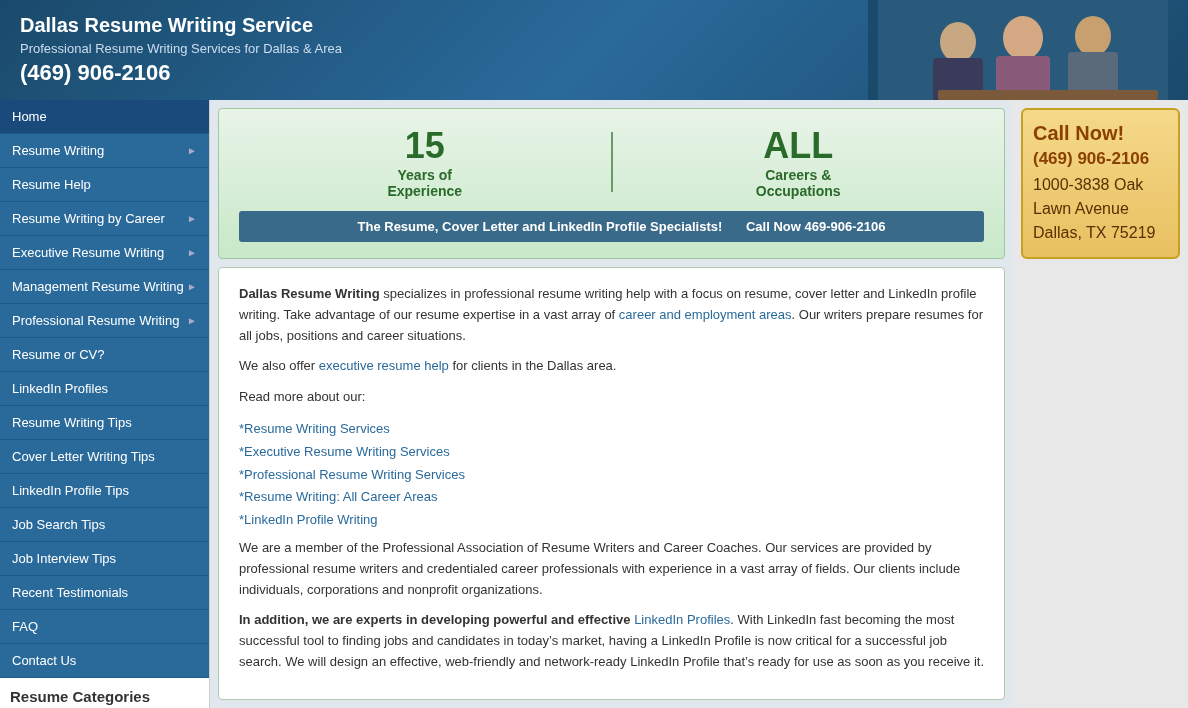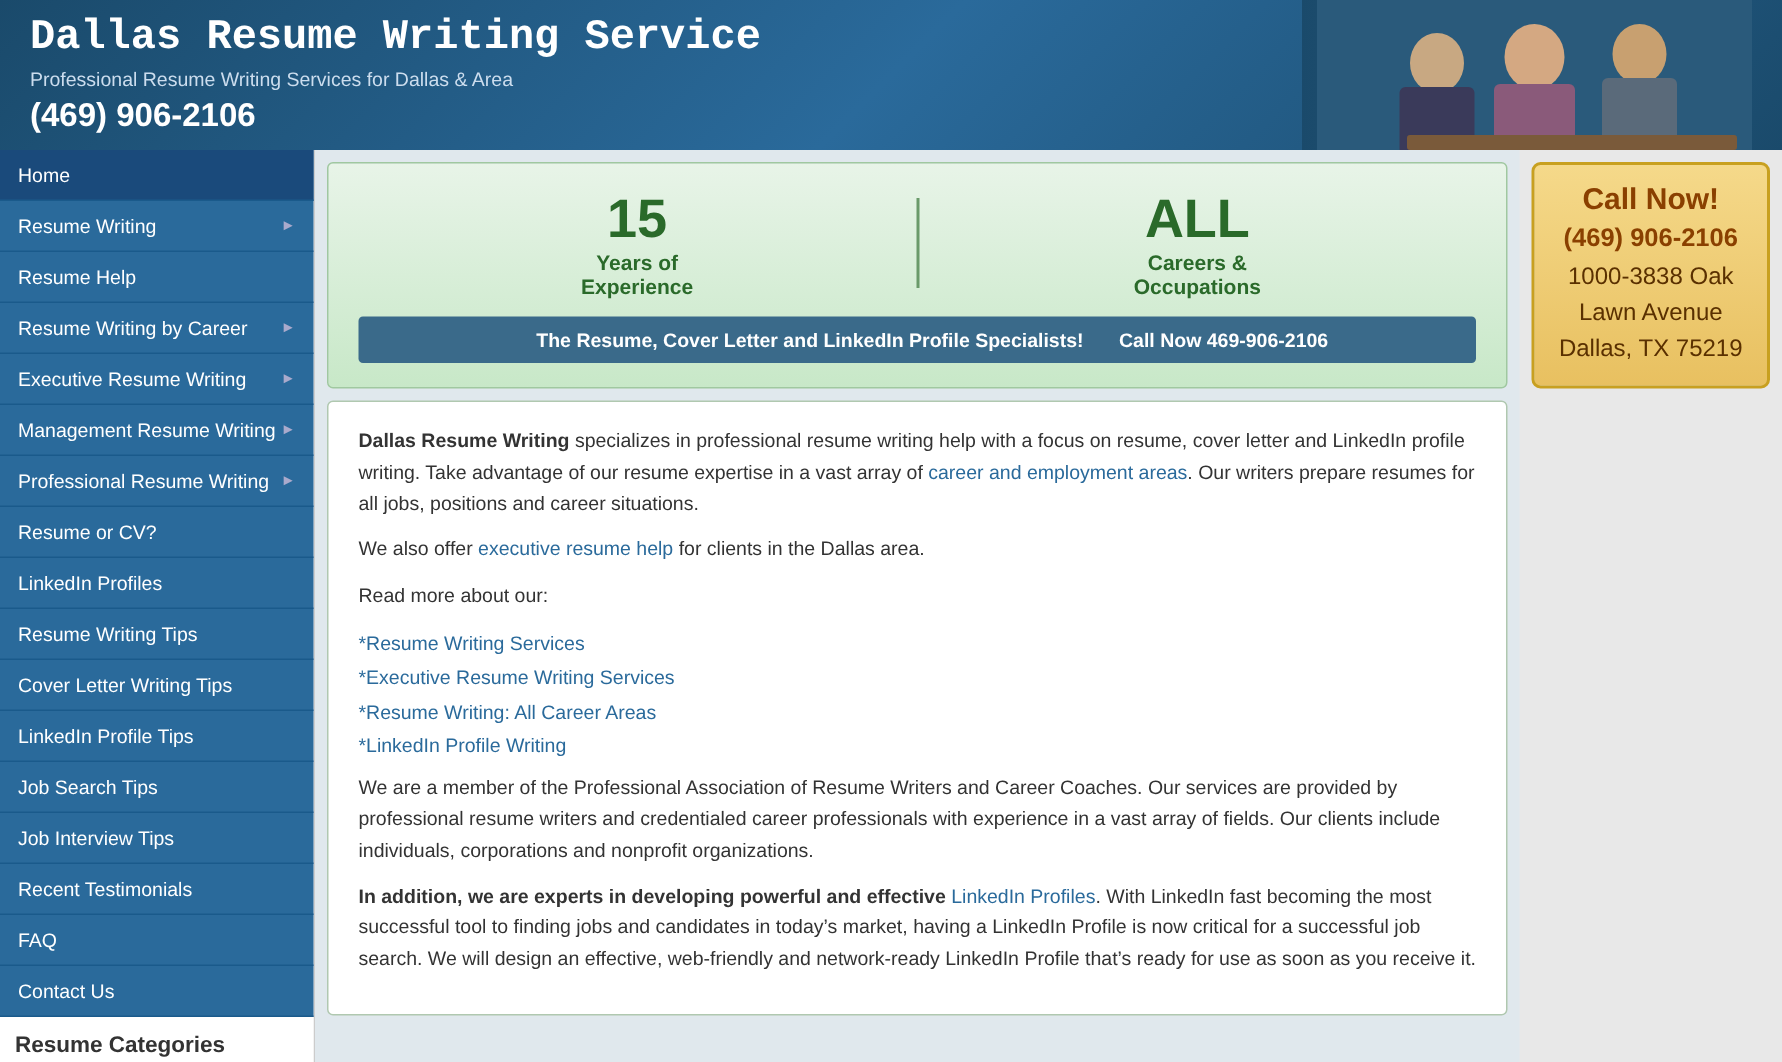--- a/index.html
+++ b/index.html
@@ -9,21 +9,21 @@
     .header {
       background: linear-gradient(135deg, #1a4a6b 0%, #2a6a9b 50%, #1a4a6b 100%);
       height: 100px;
       display: flex;
       align-items: center;
       padding: 10px 20px;
       position: relative;
       overflow: hidden;
     }
     .header-text { color: white; flex: 1; }
-    .header-text h1 { font-size: 28px; font-weight: bold; color: #fff; font-family: Liberation Mono, monospace; }
+    .header-text h1 { font-size: 20px; font-weight: bold; color: #fff; }
     .header-text p { font-size: 13px; color: #cde; margin: 4px 0; }
     .header-text .phone { font-size: 22px; font-weight: bold; color: #fff; }
     .header-image {
       width: 300px;
       height: 100px;
       background: linear-gradient(to right, #1a4a6b, #2a5a7b, #3a7a9b);
       display: flex;
       align-items: center;
       justify-content: flex-end;
       overflow: hidden;
@@ -128,21 +128,21 @@
     .right-sidebar {
       width: 175px;
       min-width: 175px;
       padding: 8px;
     }
     .call-box {
       background: linear-gradient(to bottom, #f5d98a, #e8c060);
       border: 2px solid #c8a020;
       border-radius: 6px;
       padding: 12px 10px;
-      text-align: center;
+      text-align: left;
     }
     .call-box .call-now { font-size: 20px; font-weight: bold; color: #8a4000; }
     .call-box .call-phone { font-size: 17px; font-weight: bold; color: #8a4000; margin: 4px 0; }
     .call-box .call-addr { font-size: 16px; color: #5a3000; line-height: 1.5; }
   </style>
 </head>
 <body>
 
 <div class="header">
   <div class="header-text">
@@ -264,20 +264,21 @@
       <p>
         <strong>Dallas Resume Writing</strong><span> specializes in professional resume writing help with a focus on resume, cover letter and LinkedIn profile writing. Take advantage of our resume expertise in a vast array of </span><a href="#">career and employment areas</a><span>. Our writers prepare resumes for all jobs, positions and career situations.</span>
       </p>
       <p>
         <span>We also offer </span><a href="#">executive resume help</a><span> for clients in the Dallas area.</span>
       </p>
       <p>Read more about our:</p>
       <div class="link-list">
         <a href="#">*Resume Writing Services</a>
         <a href="#">*Executive Resume Writing Services</a>
+        <a href="#">*Professional Resume Writing Services</a>
         <a href="#">*Resume Writing: All Career Areas</a>
         <a href="#">*LinkedIn Profile Writing</a>
       </div>
       <p>We are a member of the Professional Association of Resume Writers and Career Coaches. Our services are provided by professional resume writers and credentialed career professionals with experience in a vast array of fields. Our clients include individuals, corporations and nonprofit organizations.</p>
       <p>
         <strong>In addition, we are experts in developing powerful and effective </strong><a href="#">LinkedIn Profiles</a><span>. With LinkedIn fast becoming the most successful tool to finding jobs and candidates in today’s market, having a LinkedIn Profile is now critical for a successful job search. We will design an effective, web-friendly and network-ready LinkedIn Profile that’s ready for use as soon as you receive it.</span>
       </p>
     </div>
   </div>
 

